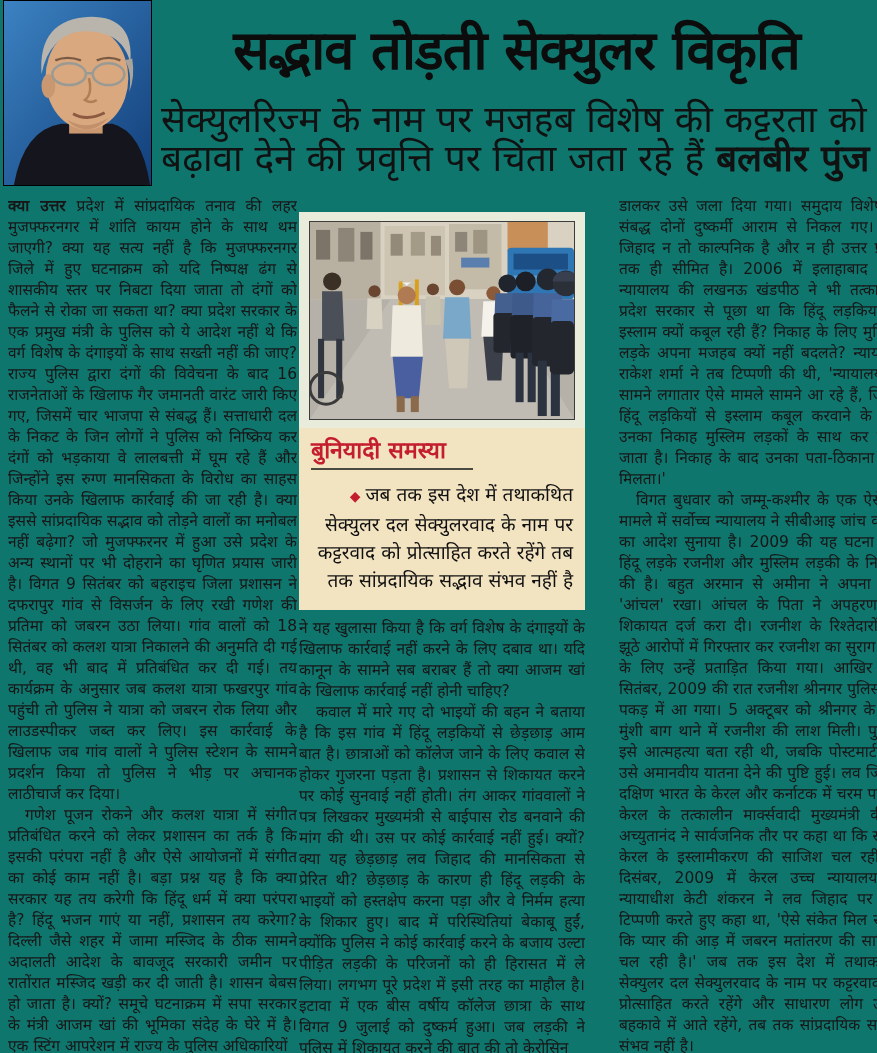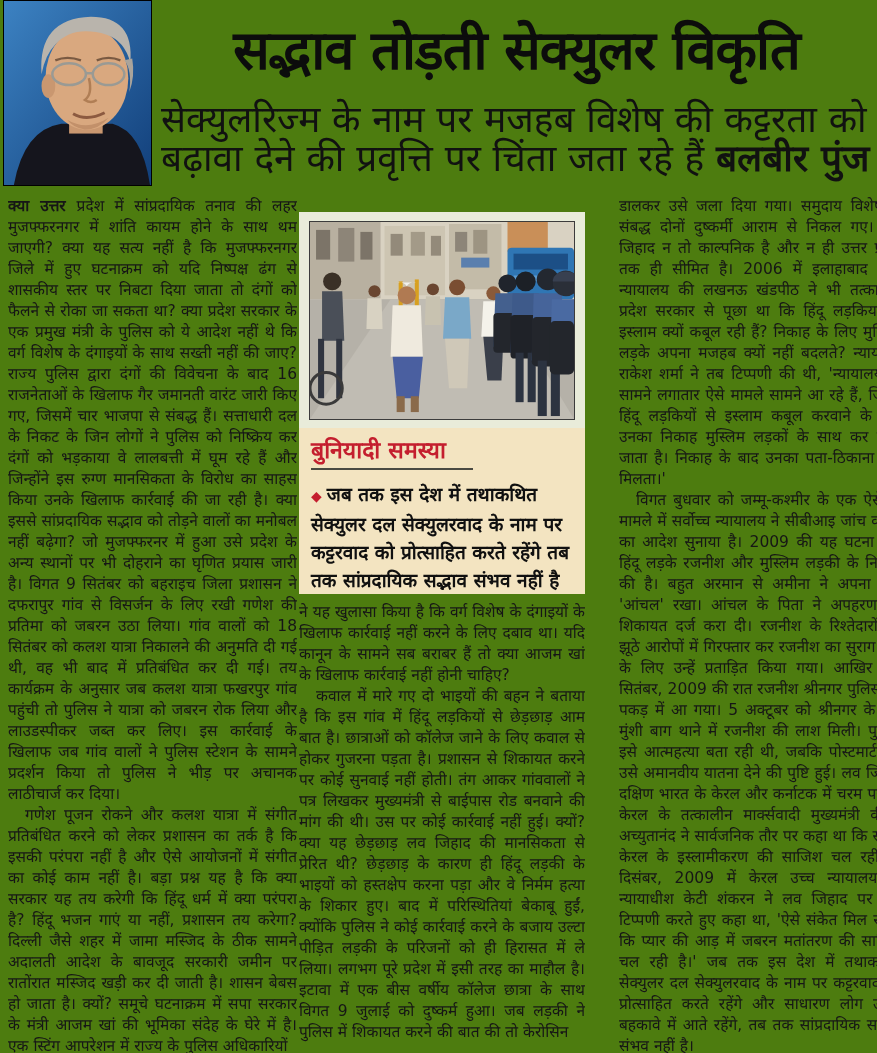--- a/index.html
+++ b/index.html
@@ -3,21 +3,21 @@
 <meta charset="utf-8">
 <style>
   * { margin: 0; padding: 0; box-sizing: border-box; }
   html, body { background: #ffffff; }
   body { font-family: "DejaVu Sans", "Liberation Sans", sans-serif; color: #161616; }
 
   .page {
     position: relative;
     width: 877px;
     height: 1053px;
-    background: #4d7c0f;
+    background: #0f766e;
     overflow: hidden;
   }
 
   
   .portrait {
     position: absolute; left: 3px; top: 0px;
     width: 149px; height: 186px;
     border: 1px solid #000;
     background: #2d6fae;
   }
@@ -60,36 +60,36 @@
   }
   .photo-frame {
     border: 1px solid #3c3c3c;
     background: #cfc9bb;
     height: 199px; overflow: hidden;
   }
   .photo-frame svg { display: block; width: 100%; height: 100%; }
 
   .infobox {
     background: #f3e4c1;
-    padding: 8px 12px 0 12px;
+    padding: 8px 12px 16px 12px;
   }
   .infobox-heading {
     color: #c41e2e;
     font-size: 23px; font-weight: bold;
     line-height: 28px;
   }
   .infobox-rule {
     width: 62%; height: 2px;
     background: #4a4a42;
     margin: 4px 0 10px 0;
   }
   .infobox-quote {
     font-size: 19px; line-height: 28px;
-    font-weight: bold; color: #101010;
-    text-align: left;
+    font-weight: normal; color: #101010;
+    text-align: right;
   }
   .diamond { color: #c41e2e; font-size: 14px; margin-right: 5px; }
 
   .mid-text { margin-top: 8px; }
 </style>
 </head>
 <body>
 
 <div class="page">
 

